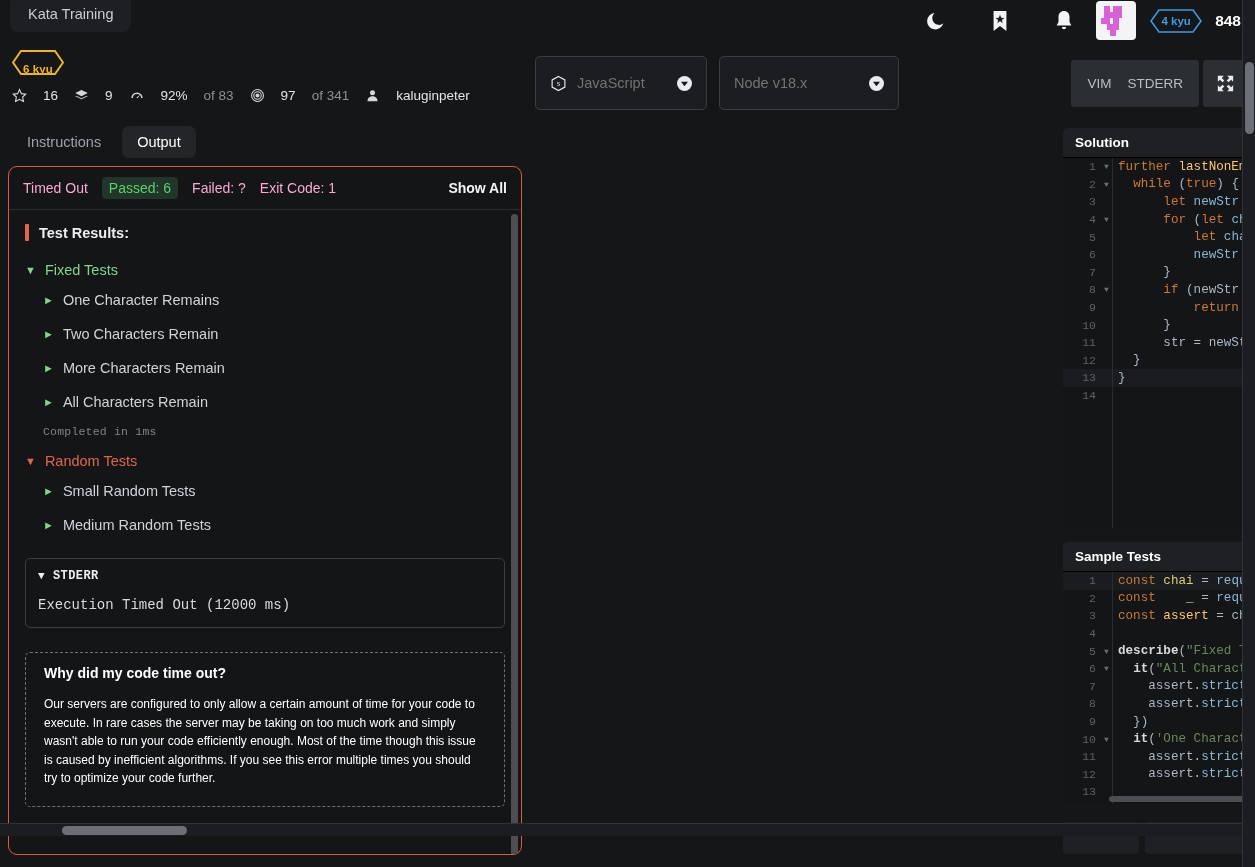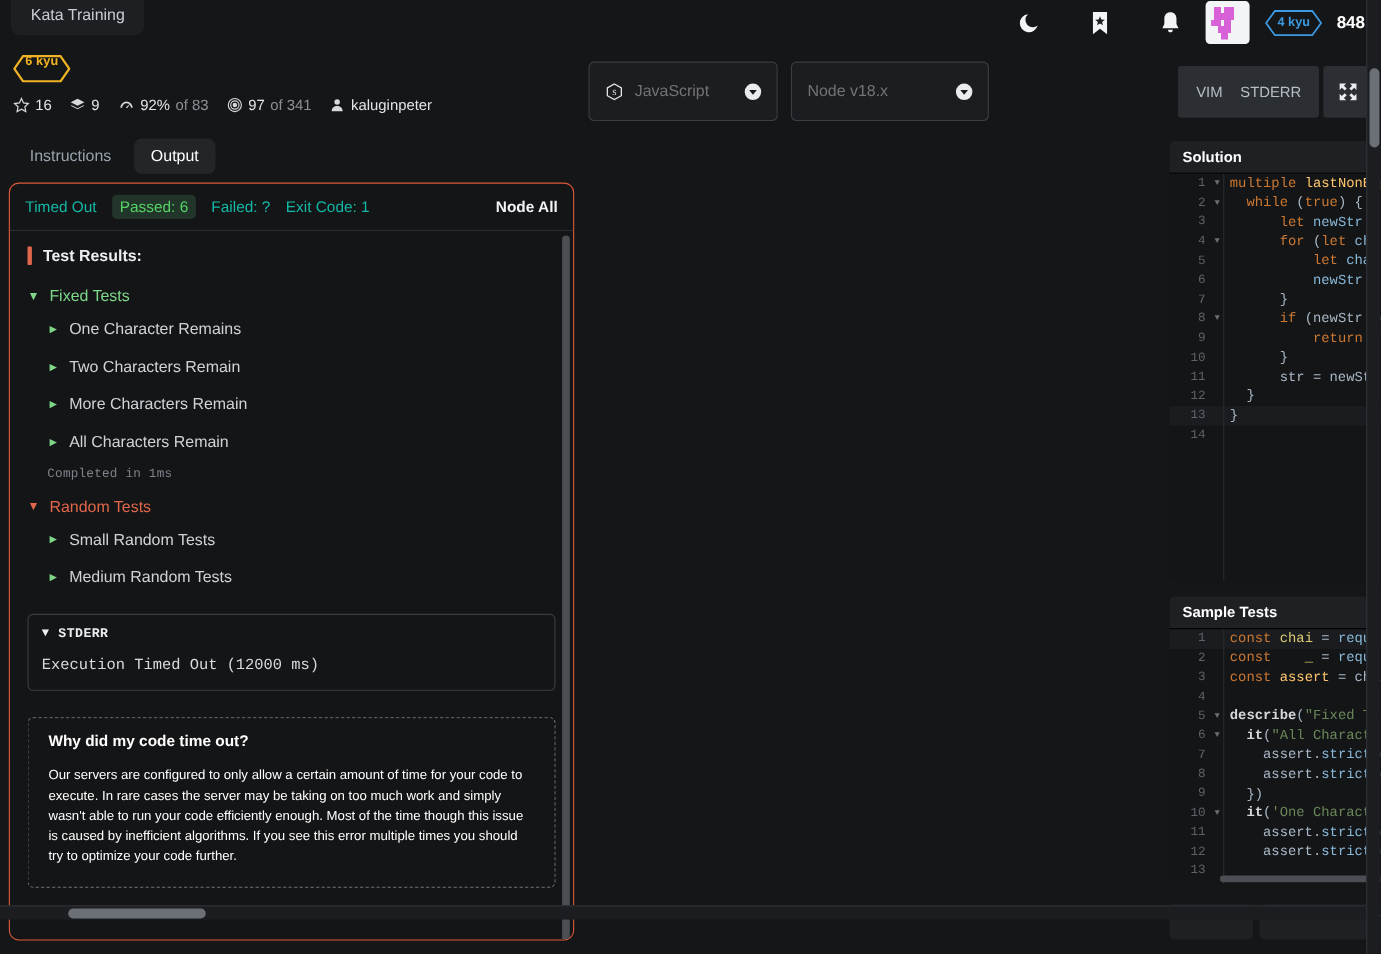--- a/index.html
+++ b/index.html
@@ -18,51 +18,51 @@
   .kata-tab {
     position: absolute; left: 10px; top: -6px;
     background: #1d1f22; border-radius: 8px;
     padding: 12px 18px 10px 18px;
     font-size: 14.5px; color: #c9ccd1;
   }
 
   .kata-head { position: absolute; left: 12px; top: 50px; width: 510px; }
   .title-row { display: flex; align-items: center; gap: 10px; }
   .kyu-badge {
-    position: relative; display: inline-flex; align-items: flex-start; justify-content: center;
+    position: relative; display: inline-flex; align-items: flex-end; justify-content: center;
     width: 52px; height: 25px; color: #f0b323; font-size: 11.5px; font-weight: 700;
     letter-spacing: .1px;
   }
   .kyu-badge .hex {
     position: absolute; inset: 0;
   }
   .kyu-badge span { position: relative; z-index: 2; }
   .kata-title { font-size: 17.5px; font-weight: 700; color: #fff; letter-spacing: -.1px; }
 
   .stats { display: flex; align-items: center; gap: 16px; margin-top: 13px; font-size: 13.5px; color: #e3e5e8; }
-  .stat { display: flex; align-items: center; gap: 5px; }
+  .stat { display: flex; align-items: center; gap: 16px; }
   .stat .muted { color: #8b9097; }
   .stat svg { display: block; }
 
   .tabs { position: absolute; left: 12px; top: 126px; display: flex; align-items: center; gap: 6px; }
   .tab {
     font-size: 14.5px; padding: 8px 15px; border-radius: 7px; color: #9aa3ad; cursor: pointer;
   }
   .tab.active { background: #232528; color: #ffffff; }
 
   .output-panel {
     position: absolute; left: 8px; top: 166px; width: 514px; height: 689px;
     border: 1.5px solid #e05a3a; border-radius: 9px; background: #141517;
     overflow: hidden; display: flex; flex-direction: column;
   }
   .out-status {
     display: flex; align-items: center; padding: 10px 14px 10px 14px;
     border-bottom: 1px solid #2a2c30; gap: 0px; flex: 0 0 auto; position: relative;
   }
-  .st { font-size: 14px; color: #14b8a6; margin-right: 14px; }
+  .st { font-size: 14px; color: #f9a8d4; margin-right: 14px; }
   .st.chip { background: #21352a; color: #56d364; padding: 3px 7px; border-radius: 4px; margin-right: 14px; }
   .show-all { margin-left: auto; font-size: 14px; color: #f2f4f6; font-weight: 600; cursor: pointer; }
 
   .out-body { flex: 1 1 auto; padding: 14px 16px 12px 16px; position: relative; overflow: hidden; }
   .out-scroll { position: absolute; right: 3px; top: 4px; width: 7px; height: 660px; background: #4b4e53; border-radius: 4px; }
 
   .res-title { display: flex; align-items: center; gap: 10px; margin-bottom: 16px; }
   .res-bar { width: 4px; height: 17px; background: #e0674b; border-radius: 1px; }
   .res-title span { font-size: 14.5px; color: #eceef0; font-weight: 600; }
 
@@ -228,21 +228,21 @@
       <div class="tab active">Output</div>
     </div>
 
     <div class="output-panel">
 
       <div class="out-status">
         <div class="st">Timed Out</div>
         <div class="st chip">Passed: 6</div>
         <div class="st">Failed: ?</div>
         <div class="st">Exit Code: 1</div>
-        <div class="show-all">Node All</div>
+        <div class="show-all">Show All</div>
       </div>
 
       <div class="out-body">
         <div class="out-scroll"></div>
 
         <div class="res-title">
           <div class="res-bar"></div>
           <span>Test Results:</span>
         </div>
 
@@ -384,21 +384,21 @@
     <div class="panel solution-panel">
       <div class="panel-head">
         <div class="ttl">Solution</div>
 
       </div>
       <div class="code-area">
         <div class="vline"></div>
 
         <div class="code-row">
           <div class="gutter">1</div><div class="fold">▼</div>
-          <div class="code-text"><span class="k">multiple</span> <span class="fn">lastNonEmptyString</span></div>
+          <div class="code-text"><span class="k">further</span> <span class="fn">lastNonEmptyString</span></div>
         </div>
         <div class="code-row">
           <div class="gutter">2</div><div class="fold">▼</div>
           <div class="code-text"><span class="pl">  </span><span class="k">while</span> <span class="pl">(</span><span class="k">true</span><span class="pl">) {</span></div>
         </div>
         <div class="code-row">
           <div class="gutter">3</div><div class="fold"></div>
           <div class="code-text"><span class="pl">      </span><span class="k">let</span> <span class="me">newStr</span> <span class="pl">= str;</span></div>
         </div>
         <div class="code-row">

